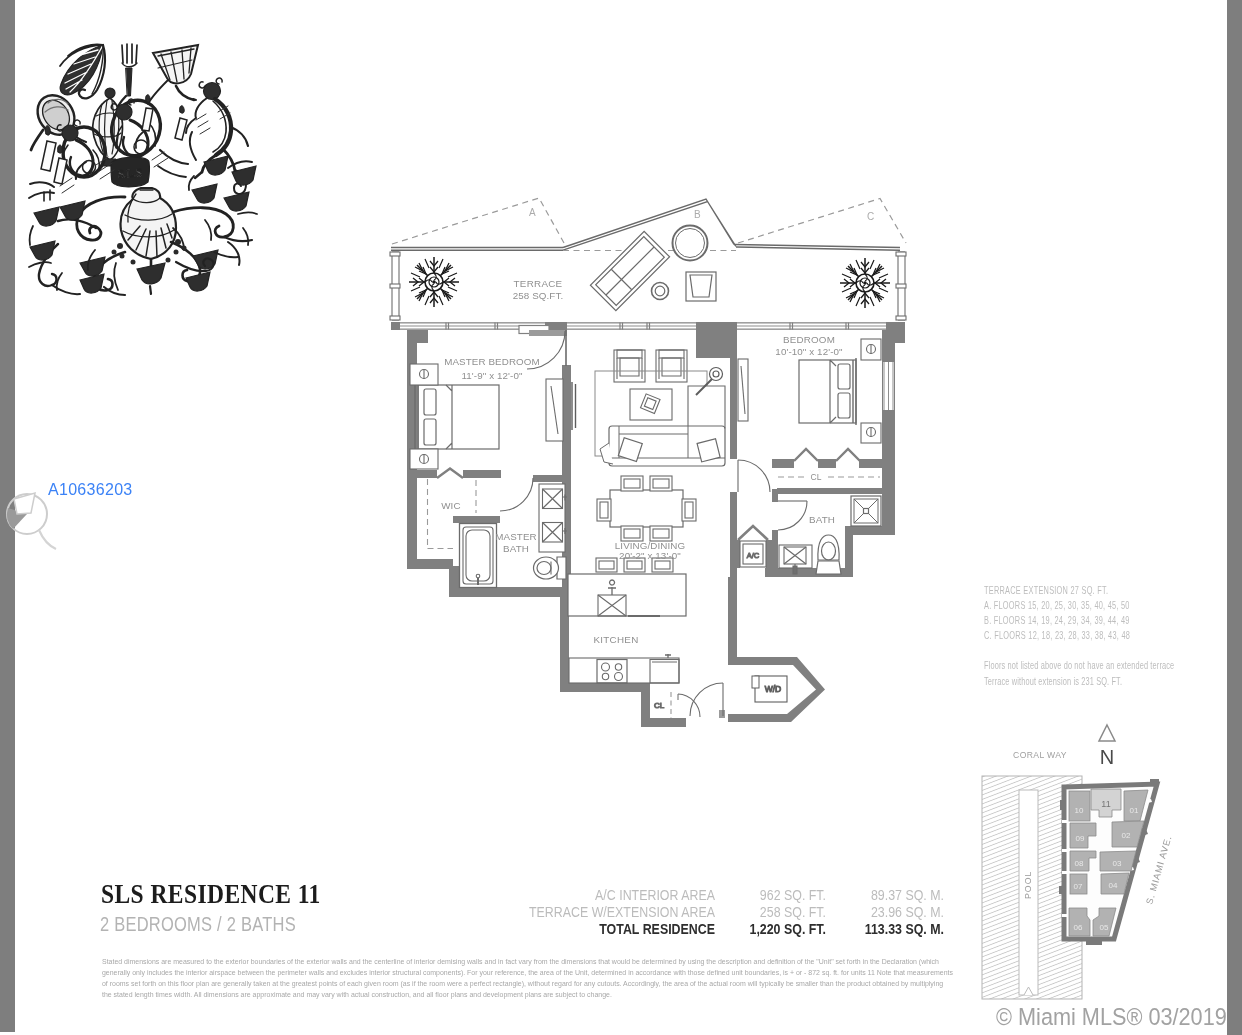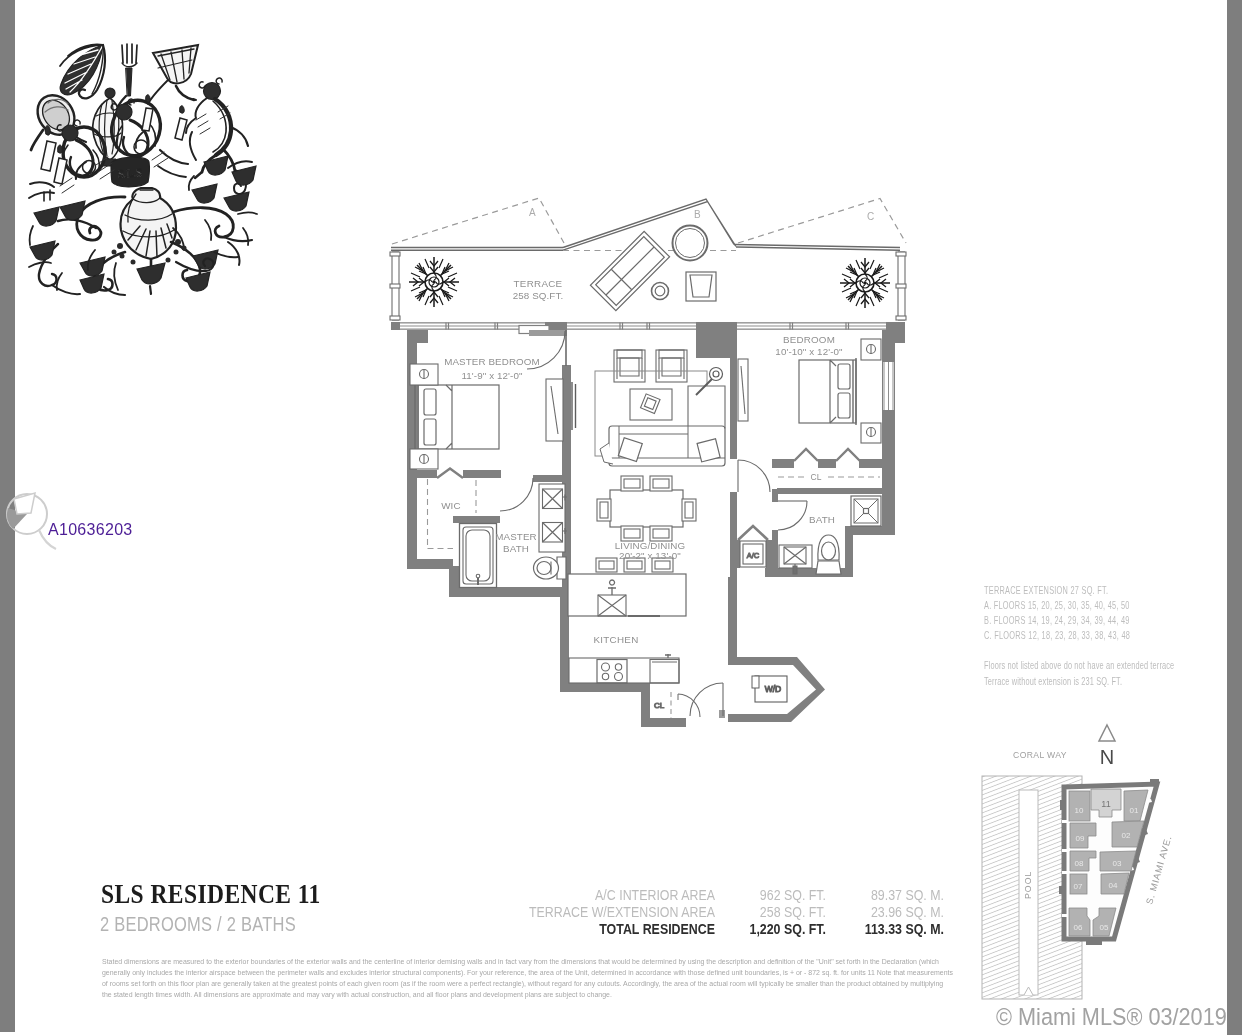--- a/index.html
+++ b/index.html
@@ -807,13 +807,13 @@
 <div class="abs" style="left:400px;top:886px;width:315px;text-align:right;font-size:15.5px;line-height:17.2px;color:#bcbcbc;white-space:nowrap;transform:scaleX(.8);transform-origin:100% 0">A/C INTERIOR AREA<br>TERRACE W/EXTENSION AREA<br><span style="color:#2e2e2e;font-weight:bold">TOTAL RESIDENCE</span></div>
 
 <div class="abs" style="left:676px;top:886px;width:150px;text-align:right;font-size:15.5px;line-height:17.2px;color:#bcbcbc;white-space:nowrap;transform:scaleX(.8);transform-origin:100% 0">962 SQ. FT.<br>258 SQ. FT.<br><span style="color:#2e2e2e;font-weight:bold">1,220 SQ. FT.</span></div>
 
 <div class="abs" style="left:794px;top:886px;width:150px;text-align:right;font-size:15.5px;line-height:17.2px;color:#bcbcbc;white-space:nowrap;transform:scaleX(.8);transform-origin:100% 0">89.37 SQ. M.<br>23.96 SQ. M.<br><span style="color:#2e2e2e;font-weight:bold">113.33 SQ. M.</span></div>
 
 <div class="abs" style="left:102px;top:956px;width:850px;font-size:7px;line-height:11.1px;color:#a8a8a8;white-space:nowrap;transform:scaleX(.995);transform-origin:0 0">Stated dimensions are measured to the exterior boundaries of the exterior walls and the centerline of interior demising walls and in fact vary from the dimensions that would be determined by using the description and definition of the "Unit" set forth in the Declaration (which<br>generally only includes the interior airspace between the perimeter walls and excludes interior structural components). For your reference, the area of the Unit, determined in accordance with those defined unit boundaries, is + or - 872 sq. ft. for units 11 Note that measurements<br>of rooms set forth on this floor plan are generally taken at the greatest points of each given room (as if the room were a perfect rectangle), without regard for any cutouts. Accordingly, the area of the actual room will typically be smaller than the product obtained by multiplying<br>the stated length times width. All dimensions are approximate and may vary with actual construction, and all floor plans and development plans are subject to change.</div>
 
 <div class="abs" style="left:996px;top:1003px;font-size:24.5px;color:#a2a2a2;white-space:nowrap;transform:scaleX(.885);transform-origin:0 0">© Miami MLS® 03/2019</div>
 
-<div class="abs" style="left:48px;top:521px;font-size:16px;color:#4c1d95;letter-spacing:.3px">A10636203</div>
+<div class="abs" style="left:48px;top:481px;font-size:16px;color:#3b82f6;letter-spacing:.3px">A10636203</div>
 
 </body></html>

